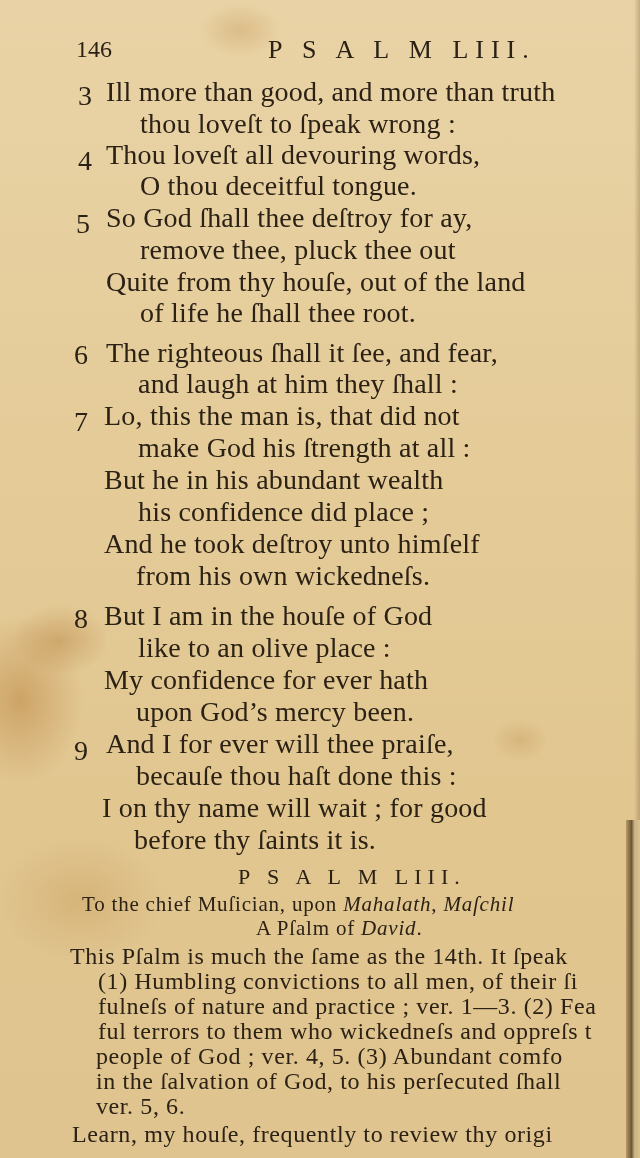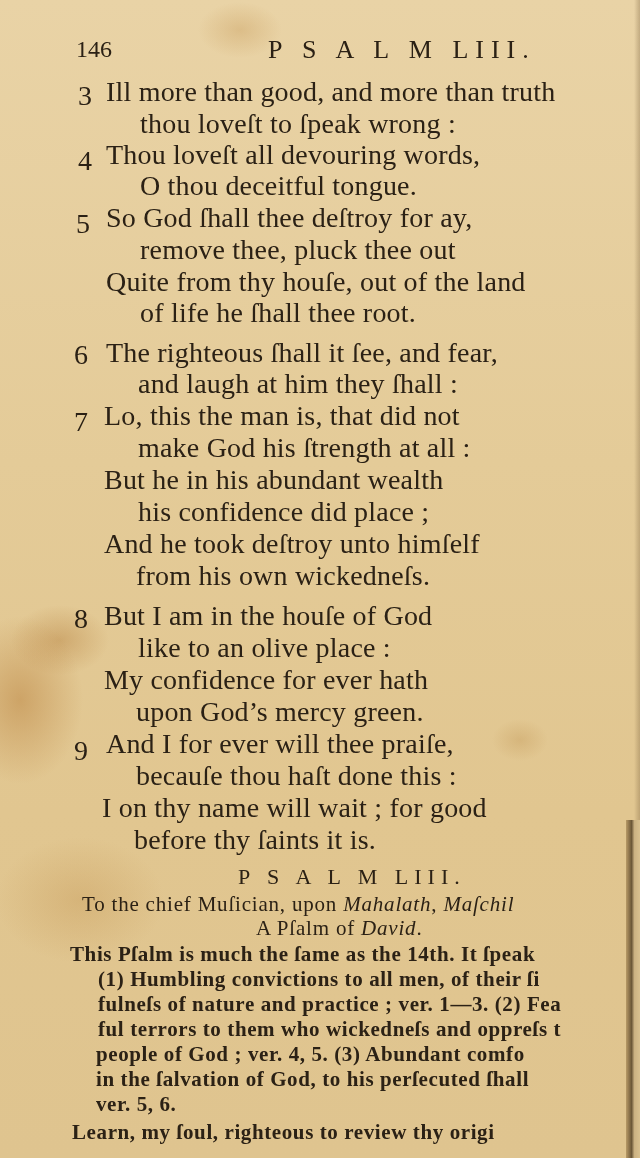--- a/index.html
+++ b/index.html
@@ -27,21 +27,21 @@
       position: absolute; top: 0; right: 0; width: 6px; height: 820px;
       background: linear-gradient(90deg, rgba(0,0,0,0) 0%, rgba(120,95,60,0.35) 100%);
     }
     .line { position: absolute; white-space: nowrap; line-height: 1; }
     .verse { font-size: 28px; letter-spacing: 0.2px; }
     .num { position: absolute; font-size: 28px; }
     .page-num { position: absolute; left: 76px; top: 36px; font-size: 24px; }
     .head-title { position: absolute; left: 268px; top: 35px; letter-spacing: 7px; font-size: 26px; }
     .psalm-head { font-size: 22px; letter-spacing: 6px; }
     .small { font-size: 21px; letter-spacing: 0.8px; }
-    .note { font-size: 21px; letter-spacing: 0.6px; font-weight: bold; }
+    .note { font-size: 24px; letter-spacing: 0.6px; }
     i { }
   </style>
 </head>
 <body>
 
 <div class="paper"></div>
 <div class="gutter-top"></div>
 <div class="gutter"></div>
 
 <div>
@@ -74,21 +74,21 @@
   <span class="line verse" style="left:138px;top:434px">make God his ſtrength at all :</span>
   <span class="line verse" style="left:104px;top:466px">But he in his abundant wealth</span>
   <span class="line verse" style="left:138px;top:498px">his  confidence did  place ;</span>
   <span class="line verse" style="left:104px;top:530px">And he took deſtroy unto himſelf</span>
   <span class="line verse" style="left:136px;top:562px">from his own wickedneſs.</span>
 
   <span class="num" style="left:74px;top:603px">8</span>
   <span class="line verse" style="left:104px;top:602px">But I am in the houſe of God</span>
   <span class="line verse" style="left:138px;top:634px">like to an  olive place :</span>
   <span class="line verse" style="left:104px;top:666px">My confidence for ever hath</span>
-  <span class="line verse" style="left:136px;top:698px">upon God’s mercy green.</span>
+  <span class="line verse" style="left:136px;top:698px">upon God’s mercy been.</span>
 
   <span class="num" style="left:74px;top:735px">9</span>
   <span class="line verse" style="left:106px;top:730px">And I for ever will thee praiſe,</span>
   <span class="line verse" style="left:136px;top:762px">becauſe thou haſt done this :</span>
   <span class="line verse" style="left:102px;top:794px">I on thy name will wait ;  for good</span>
   <span class="line verse" style="left:134px;top:826px">before  thy ſaints it  is.</span>
 </div>
 
 <div>
   <span class="line psalm-head" style="left:238px;top:866px">P S A L M  LIII.</span>
@@ -97,14 +97,14 @@
 </div>
 
 <div>
   <span class="line note" style="left:70px;top:944px">This Pſalm is much the ſame as the 14th.   It ſpeak</span>
   <span class="line note" style="left:98px;top:969px">(1) Humbling convictions to all men,  of their ſi</span>
   <span class="line note" style="left:98px;top:994px">fulneſs of nature and practice ; ver. 1—3. (2) Fea</span>
   <span class="line note" style="left:98px;top:1019px">ful terrors  to them who wickedneſs and oppreſs t</span>
   <span class="line note" style="left:96px;top:1044px">people of God ;  ver. 4, 5.    (3) Abundant comfo</span>
   <span class="line note" style="left:96px;top:1069px">in the  ſalvation of God,  to his perſecuted  ſhall</span>
   <span class="line note" style="left:96px;top:1094px">ver. 5, 6.</span>
-  <span class="line note" style="left:72px;top:1122px">Learn,  my  ſoul,  righteous  to review  thy  origi</span>
+  <span class="line note" style="left:72px;top:1122px">Learn,  my  houſe,  frequently  to review  thy  origi</span>
 </div>
 
 </body></html>

